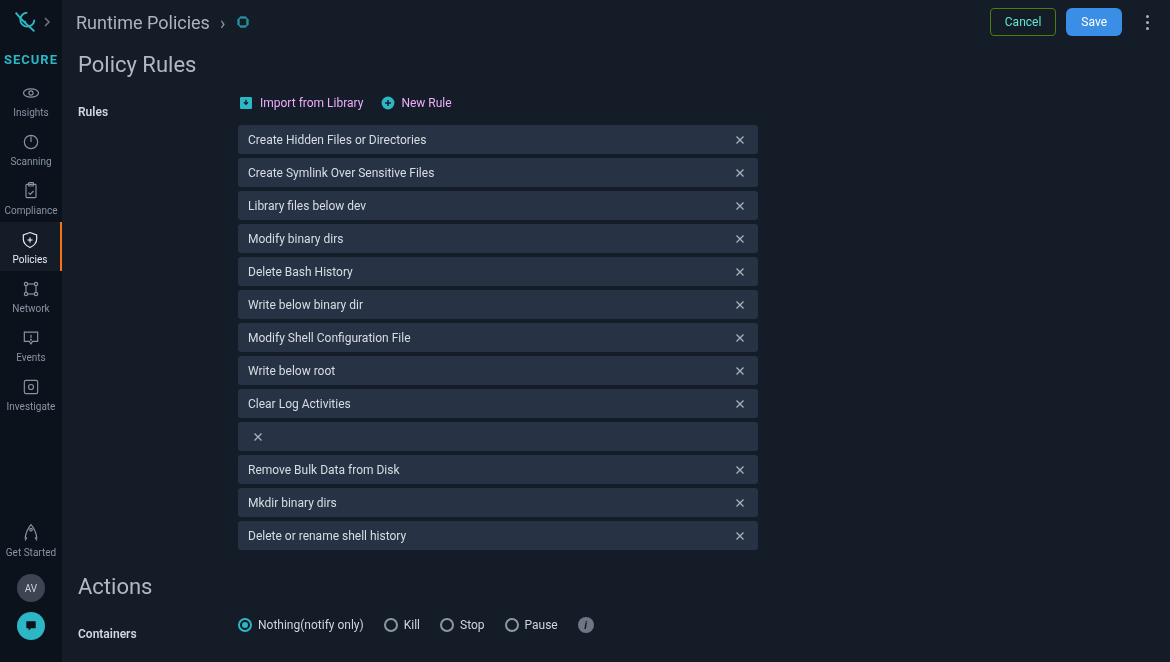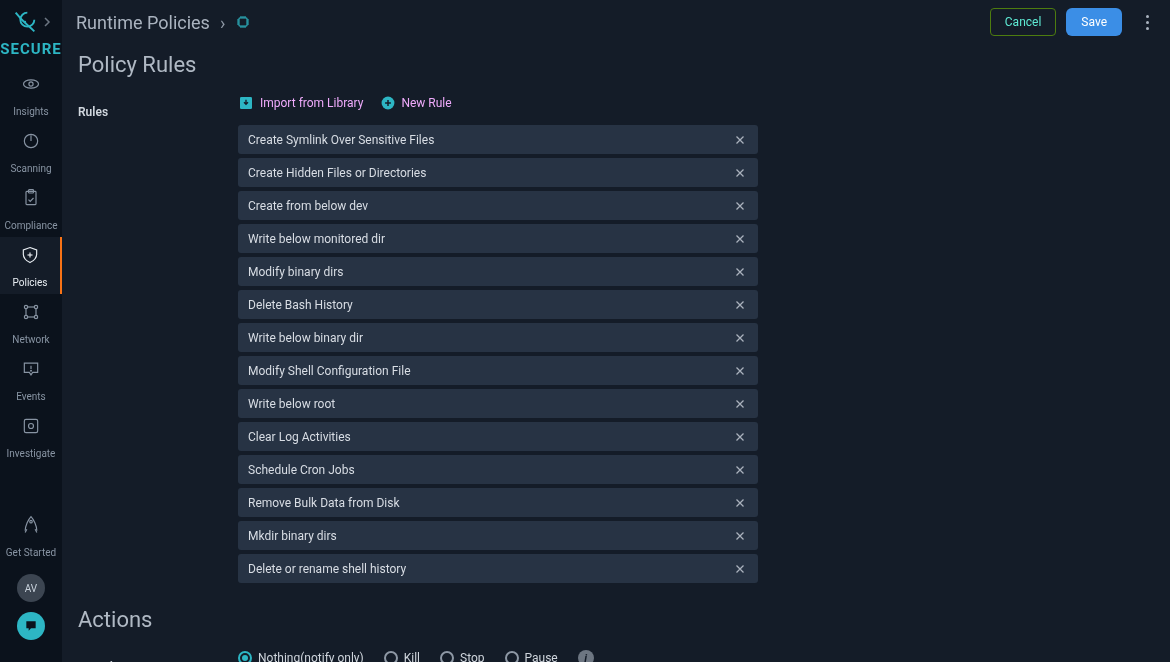--- a/index.html
+++ b/index.html
@@ -18,26 +18,26 @@
     background:#0b121c;
     display:flex; flex-direction:column; align-items:center;
     padding-top:6px;
     z-index:10;
   }
   .sidebar .logo-wrap {
     display:flex; align-items:center; gap:4px;
     margin:2px 0 2px 0;
   }
   .sidebar .logo-label {
-    font-size:15px; font-weight:700; letter-spacing:1px;
-    color:#2db6c4; margin-top:2px; margin-bottom:8px;
+    font-size:13px; font-weight:700; letter-spacing:1px;
+    color:#2db6c4; margin-top:14px; margin-bottom:8px;
   }
   .nav-item {
     width:62px; padding:8px 0 6px 0;
-    display:flex; flex-direction:column; align-items:center; gap:12px;
+    display:flex; flex-direction:column; align-items:center; gap:4px;
     cursor:pointer;
   }
   .nav-item span.lbl { font-size:10px; color:#8894a3; }
   .nav-item.active {
     background:#141c28;
     border-right:2px solid #f97316;
   }
   .nav-item.active span.lbl { color:#e8edf2; }
   .nav-item svg { stroke:#8894a3; }
   .nav-item.active svg { stroke:#e8edf2; }
@@ -283,45 +283,37 @@
         <div class="link">
           <svg width="14" height="14" viewBox="0 0 24 24" fill="#2db6c4">
             <circle cx="12" cy="12" r="11"></circle>
             <path d="M12 7 v10 M7 12 h10" stroke="#141c28" stroke-width="2.5"></path>
           </svg>
           <span>New Rule</span>
         </div>
       </div>
       <div id="rule-list">
           <div class="rule-item">
+            <span class="name">Create Hidden Files or Directories</span>
+            <span class="x">
+              <svg width="12" height="12" viewBox="0 0 24 24">
+                <path d="M5 5 L19 19 M19 5 L5 19" stroke="#aab2bd" stroke-width="2.5" fill="none"></path>
+              </svg>
+            </span>
+          </div>
+          <div class="rule-item">
             <span class="name">Create Symlink Over Sensitive Files</span>
             <span class="x">
               <svg width="12" height="12" viewBox="0 0 24 24">
                 <path d="M5 5 L19 19 M19 5 L5 19" stroke="#aab2bd" stroke-width="2.5" fill="none"></path>
               </svg>
             </span>
           </div>
           <div class="rule-item">
-            <span class="name">Create Hidden Files or Directories</span>
-            <span class="x">
-              <svg width="12" height="12" viewBox="0 0 24 24">
-                <path d="M5 5 L19 19 M19 5 L5 19" stroke="#aab2bd" stroke-width="2.5" fill="none"></path>
-              </svg>
-            </span>
-          </div>
-          <div class="rule-item">
-            <span class="name">Create from below dev</span>
-            <span class="x">
-              <svg width="12" height="12" viewBox="0 0 24 24">
-                <path d="M5 5 L19 19 M19 5 L5 19" stroke="#aab2bd" stroke-width="2.5" fill="none"></path>
-              </svg>
-            </span>
-          </div>
-          <div class="rule-item">
-            <span class="name">Write below monitored dir</span>
+            <span class="name">Library files below dev</span>
             <span class="x">
               <svg width="12" height="12" viewBox="0 0 24 24">
                 <path d="M5 5 L19 19 M19 5 L5 19" stroke="#aab2bd" stroke-width="2.5" fill="none"></path>
               </svg>
             </span>
           </div>
           <div class="rule-item">
             <span class="name">Modify binary dirs</span>
             <span class="x">
               <svg width="12" height="12" viewBox="0 0 24 24">
@@ -363,21 +355,20 @@
           </div>
           <div class="rule-item">
             <span class="name">Clear Log Activities</span>
             <span class="x">
               <svg width="12" height="12" viewBox="0 0 24 24">
                 <path d="M5 5 L19 19 M19 5 L5 19" stroke="#aab2bd" stroke-width="2.5" fill="none"></path>
               </svg>
             </span>
           </div>
           <div class="rule-item">
-            <span class="name">Schedule Cron Jobs</span>
             <span class="x">
               <svg width="12" height="12" viewBox="0 0 24 24">
                 <path d="M5 5 L19 19 M19 5 L5 19" stroke="#aab2bd" stroke-width="2.5" fill="none"></path>
               </svg>
             </span>
           </div>
           <div class="rule-item">
             <span class="name">Remove Bulk Data from Disk</span>
             <span class="x">
               <svg width="12" height="12" viewBox="0 0 24 24">

